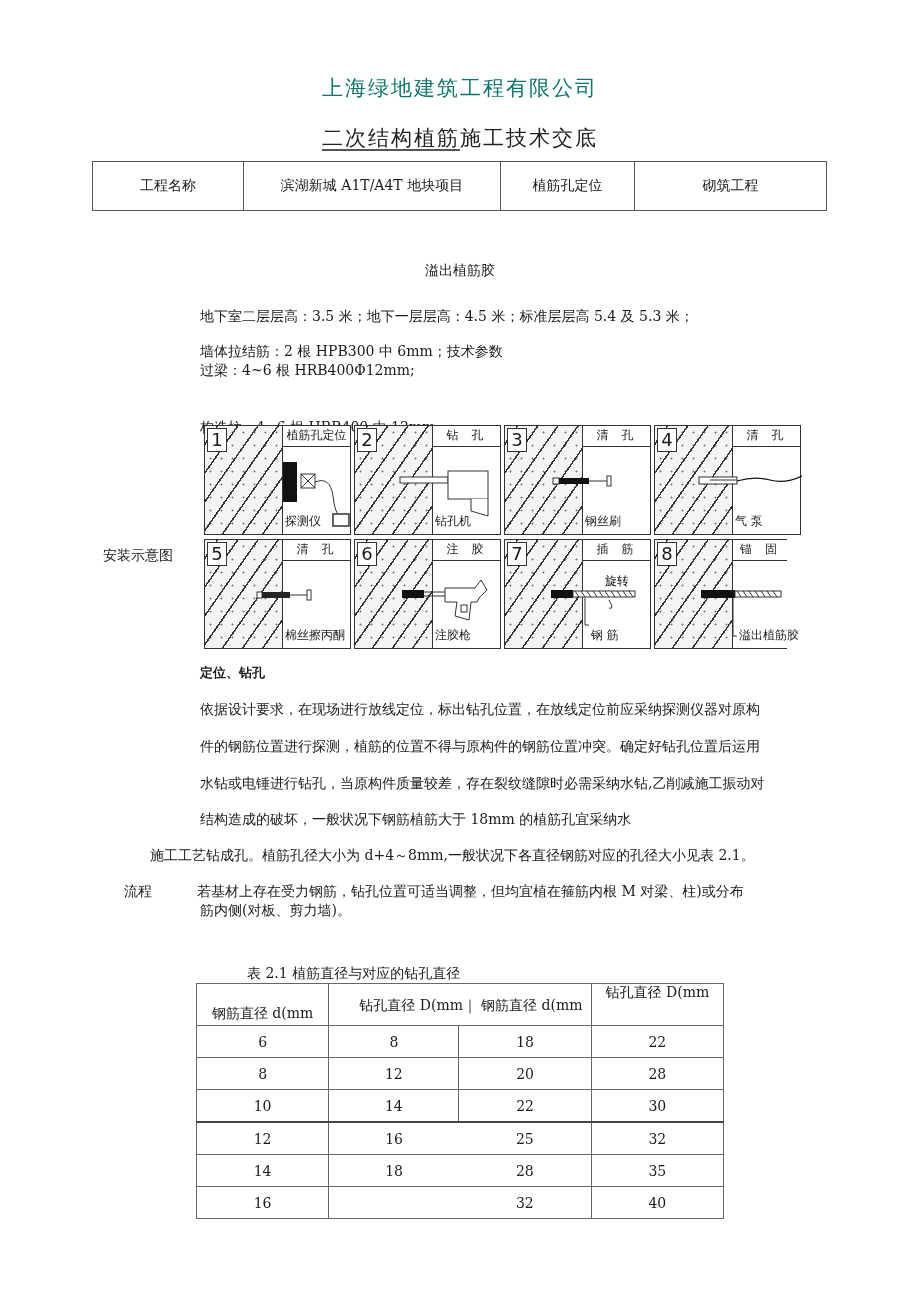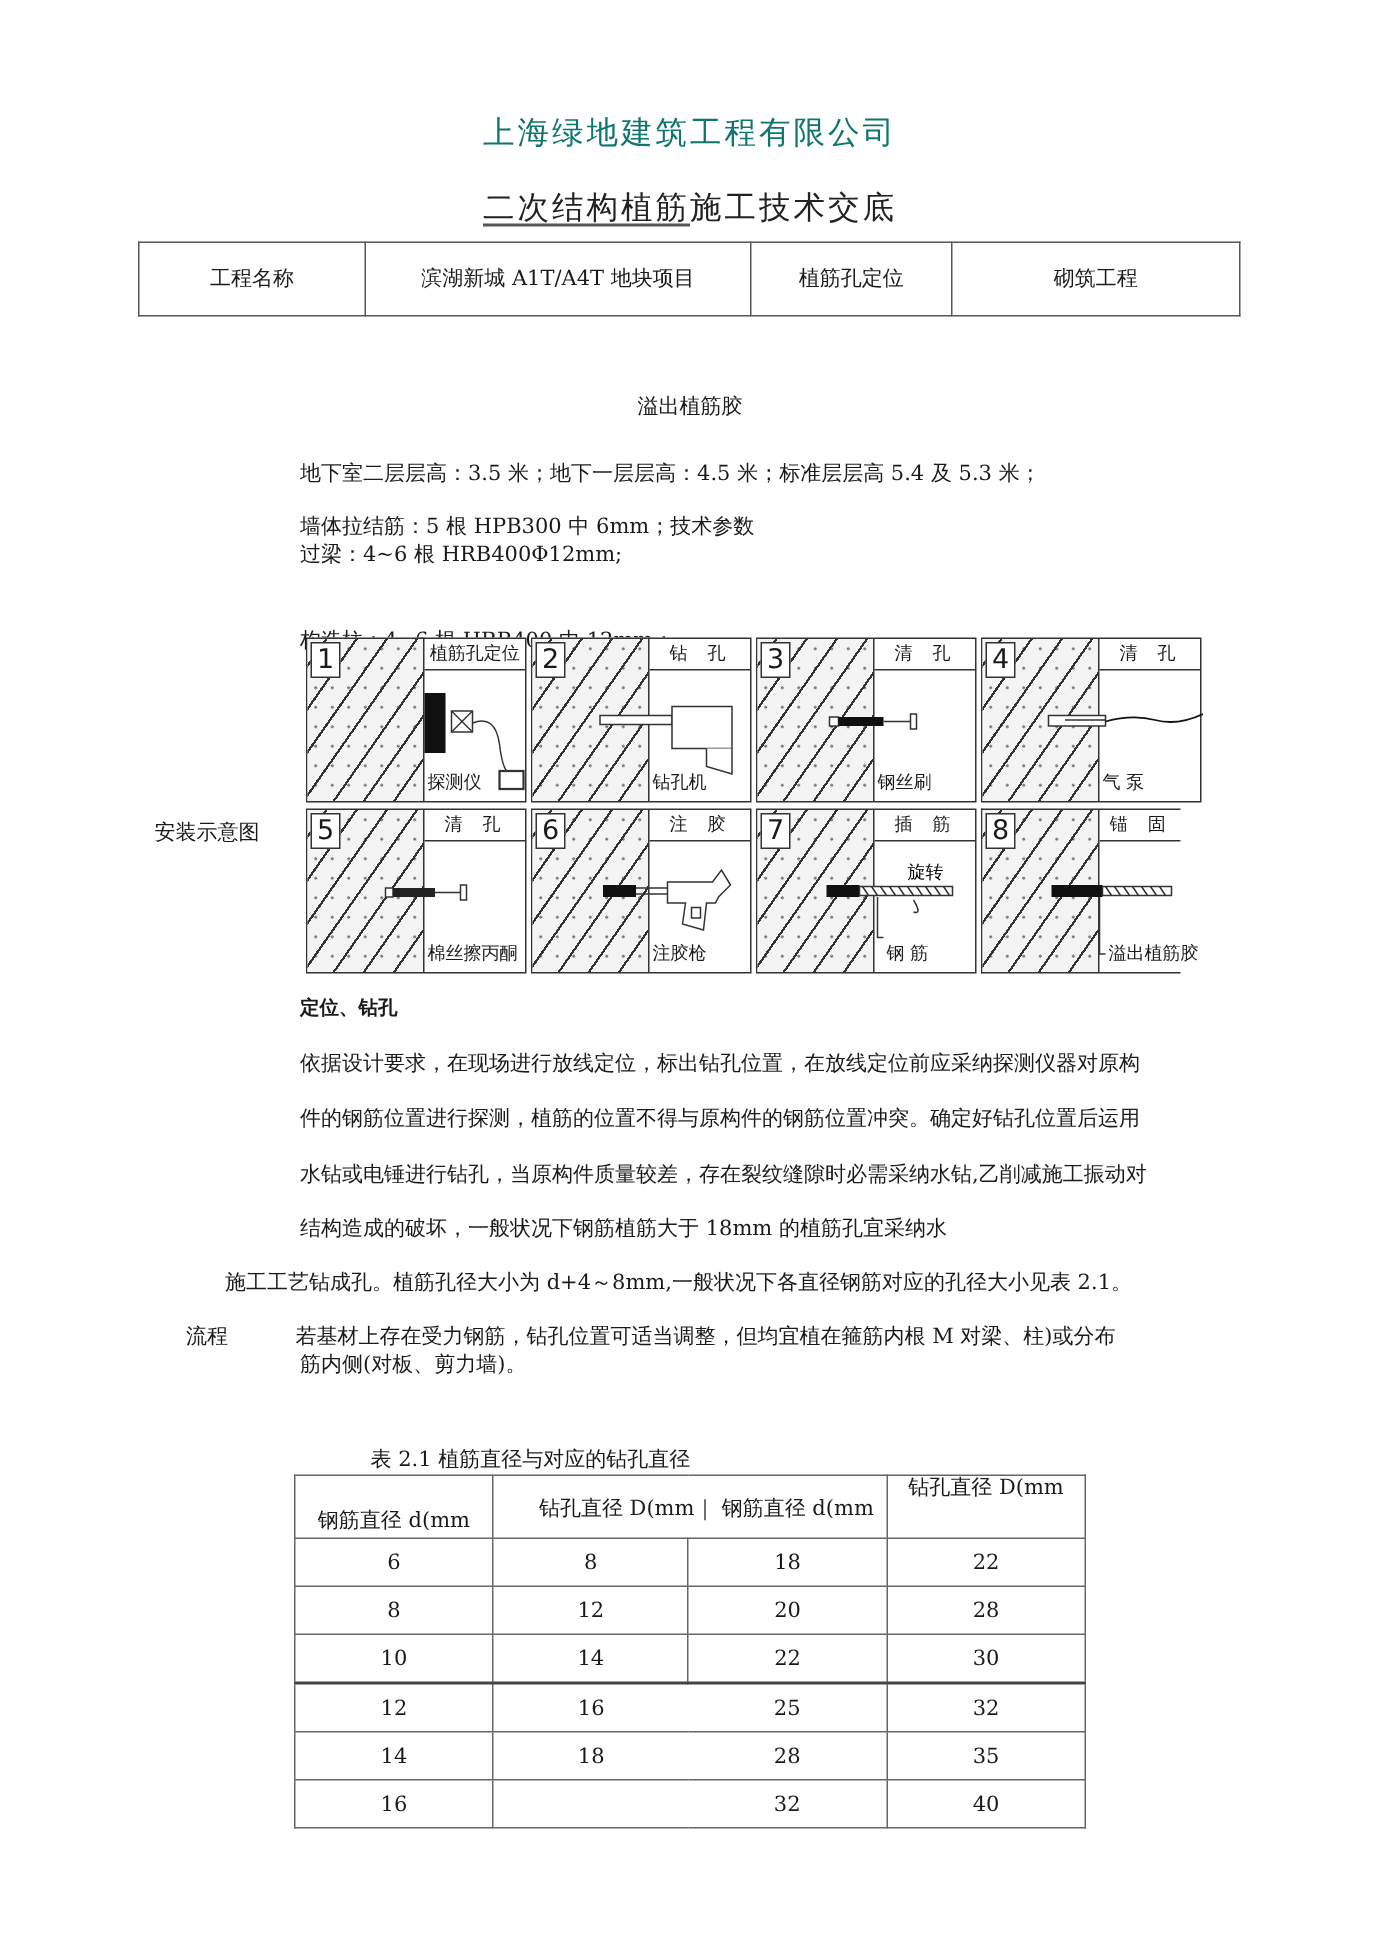--- a/index.html
+++ b/index.html
@@ -53,21 +53,21 @@
     <td style="width:256px">滨湖新城 A1T/A4T 地块项目</td>
     <td style="width:133px">植筋孔定位</td>
     <td>砌筑工程</td>
   </tr>
 </tbody>
   </table>
 
 <div class="abs section-head">溢出植筋胶</div>
 
 <div class="abs p" style="left:200px; top:307px;">地下室二层层高：3.5 米；地下一层层高：4.5 米；标准层层高 5.4 及 5.3 米；</div>
-<div class="abs p" style="left:200px; top:342px;">墙体拉结筋：5 根 HPB300 中 6mm；技术参数</div>
+<div class="abs p" style="left:200px; top:342px;">墙体拉结筋：2 根 HPB300 中 6mm；技术参数</div>
 <div class="abs p" style="left:200px; top:361px;">过梁：4~6 根 HRB400Φ12mm;</div>
 <div class="abs p" style="left:200px; top:418px;">构造柱：4~6 根 HRB400 中 12mm；</div>
 
 <div class="abs side-label p">安装示意图</div>
 
 <div class="abs diagram">
 
   <div class="panel" style="left:0; top:0;">
     <div class="wall"></div>
     <div class="num">1</div>

